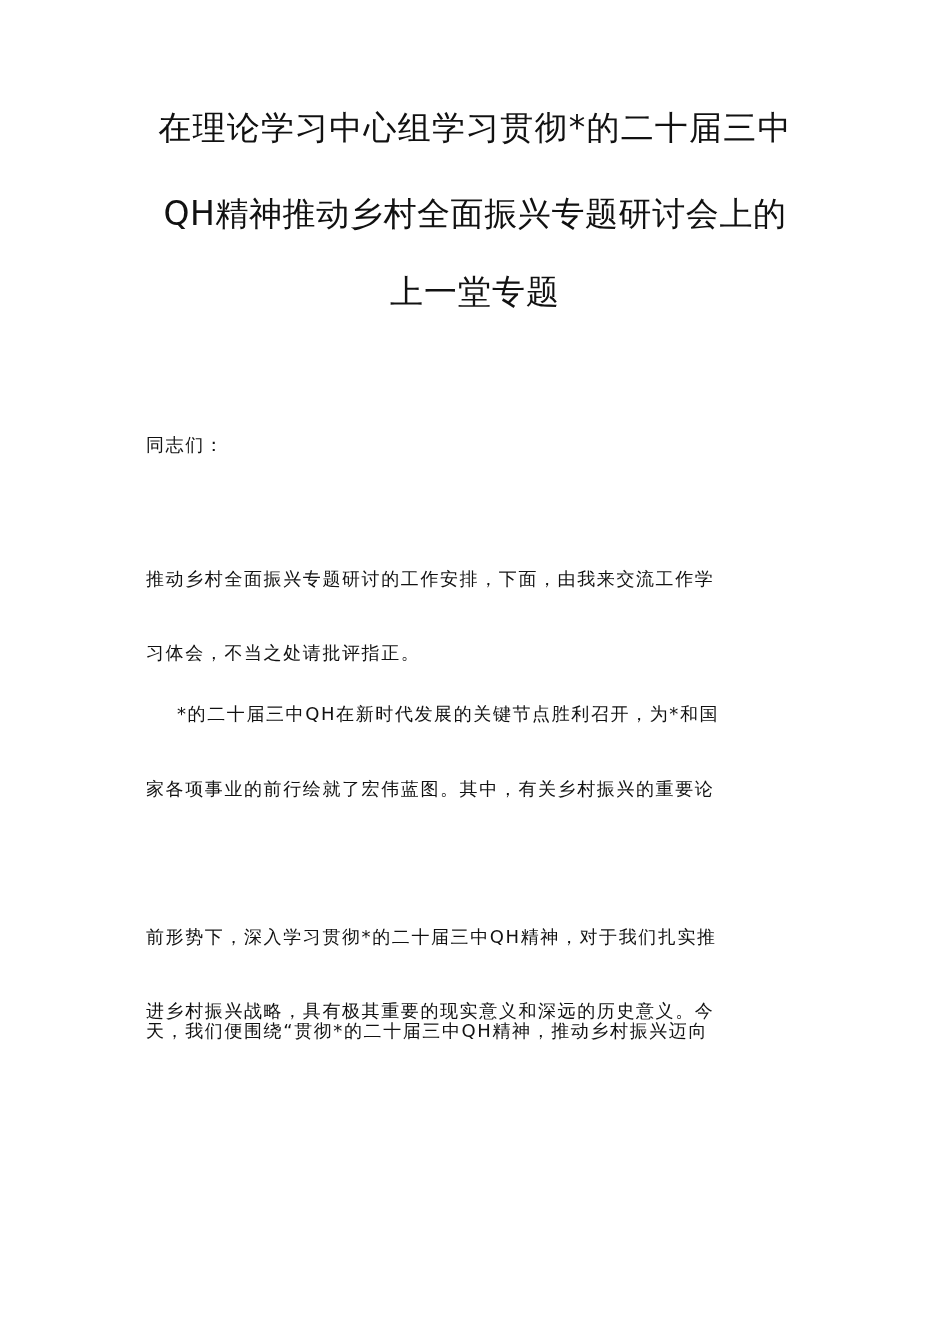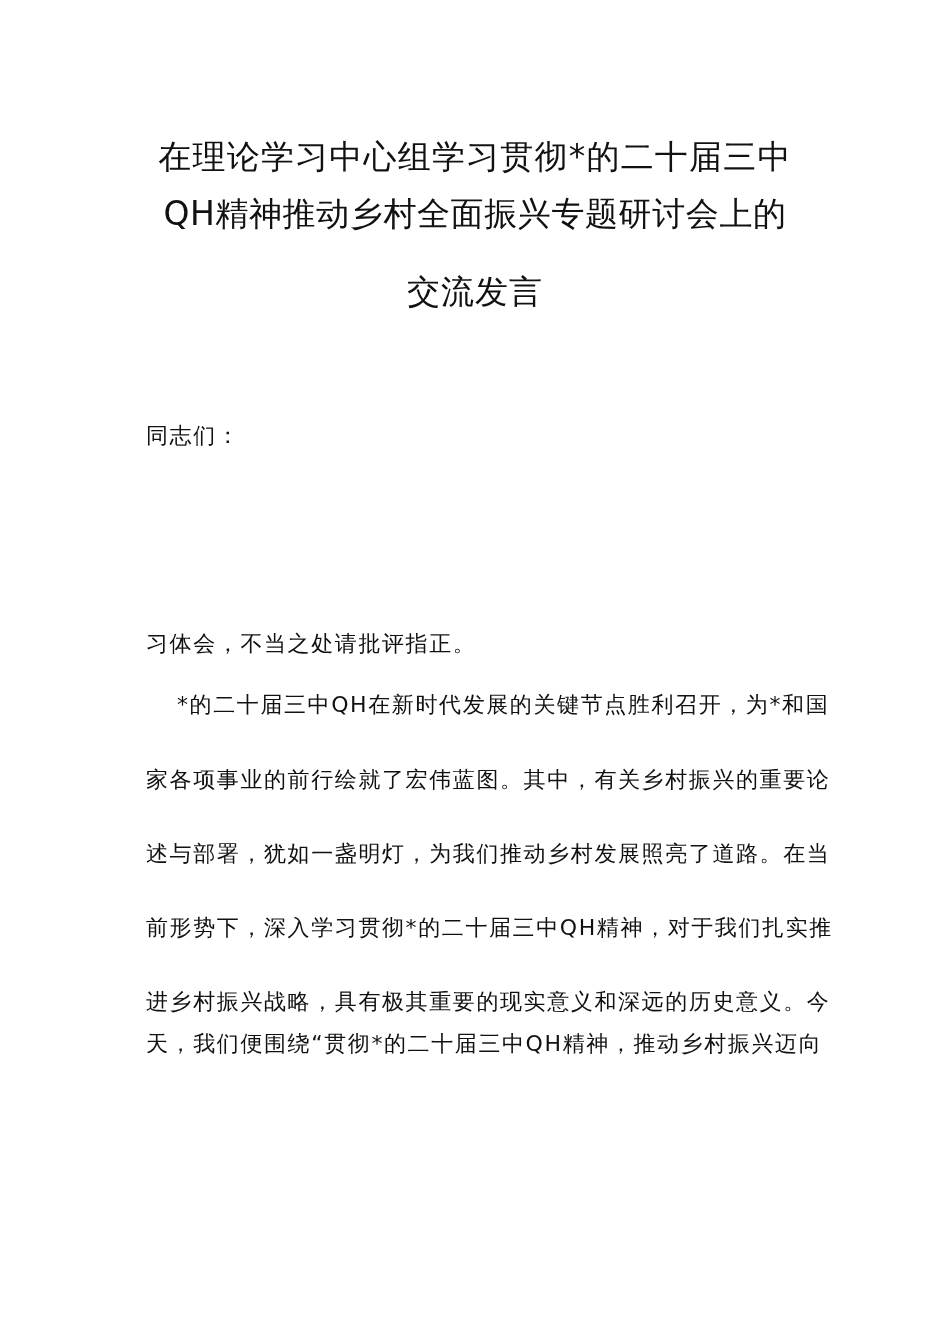--- a/index.html
+++ b/index.html
@@ -25,47 +25,48 @@
     .title {
       position: absolute;
       left: 140px;
       width: 670px;
       text-align: center;
       font-size: 33px;
       line-height: 40px;
       white-space: nowrap;
       letter-spacing: 0px;
     }
-    .title.l1 { top: 137px; letter-spacing: 1.2px; }
+    .title.l1 { top: 108px; letter-spacing: 1.2px; }
     .title.l2 { top: 194px; letter-spacing: 0.6px; }
     .title.l3 { top: 272px; letter-spacing: 1px; }
 
     .line {
       position: absolute;
       left: 146px;
-      font-size: 22px;
+      font-size: 18px;
       line-height: 28px;
       white-space: nowrap;
       letter-spacing: 1.6px;
+      margin-top: 9px;
     }
     .line.indent { left: 177px; }
   </style>
 </head>
 <body>
 
 <div class="page">
 
   <div class="title l1">在理论学习中心组学习贯彻*的二十届三中</div>
   <div class="title l2">QH精神推动乡村全面振兴专题研讨会上的</div>
-  <div class="title l3">交流发言</div>
+  <div class="title l3">上一堂专题</div>
 
   <div class="line" style="top:422px;">同志们：</div>
 
+  <div class="line" style="top:556px;">推动乡村全面振兴专题研讨的工作安排，下面，由我来交流工作学</div>
   <div class="line" style="top:630px;">习体会，不当之处请批评指正。</div>
 
   <div class="line" style="top:766px;">家各项事业的前行绘就了宏伟蓝图。其中，有关乡村振兴的重要论</div>
   <div class="line indent" style="top:691px;">*的二十届三中QH在新时代发展的关键节点胜利召开，为*和国</div>
-  <div class="line" style="top:840px;">述与部署，犹如一盏明灯，为我们推动乡村发展照亮了道路。在当</div>
   <div class="line" style="top:914px;">前形势下，深入学习贯彻*的二十届三中QH精神，对于我们扎实推</div>
   <div class="line" style="top:988px;">进乡村振兴战略，具有极其重要的现实意义和深远的历史意义。今</div>
-  <div class="line" style="top:1030px;">天，我们便围绕“贯彻*的二十届三中QH精神，推动乡村振兴迈向</div>
+  <div class="line" style="top:1008px;">天，我们便围绕“贯彻*的二十届三中QH精神，推动乡村振兴迈向</div>
 
 </div>
 
 </body></html>

